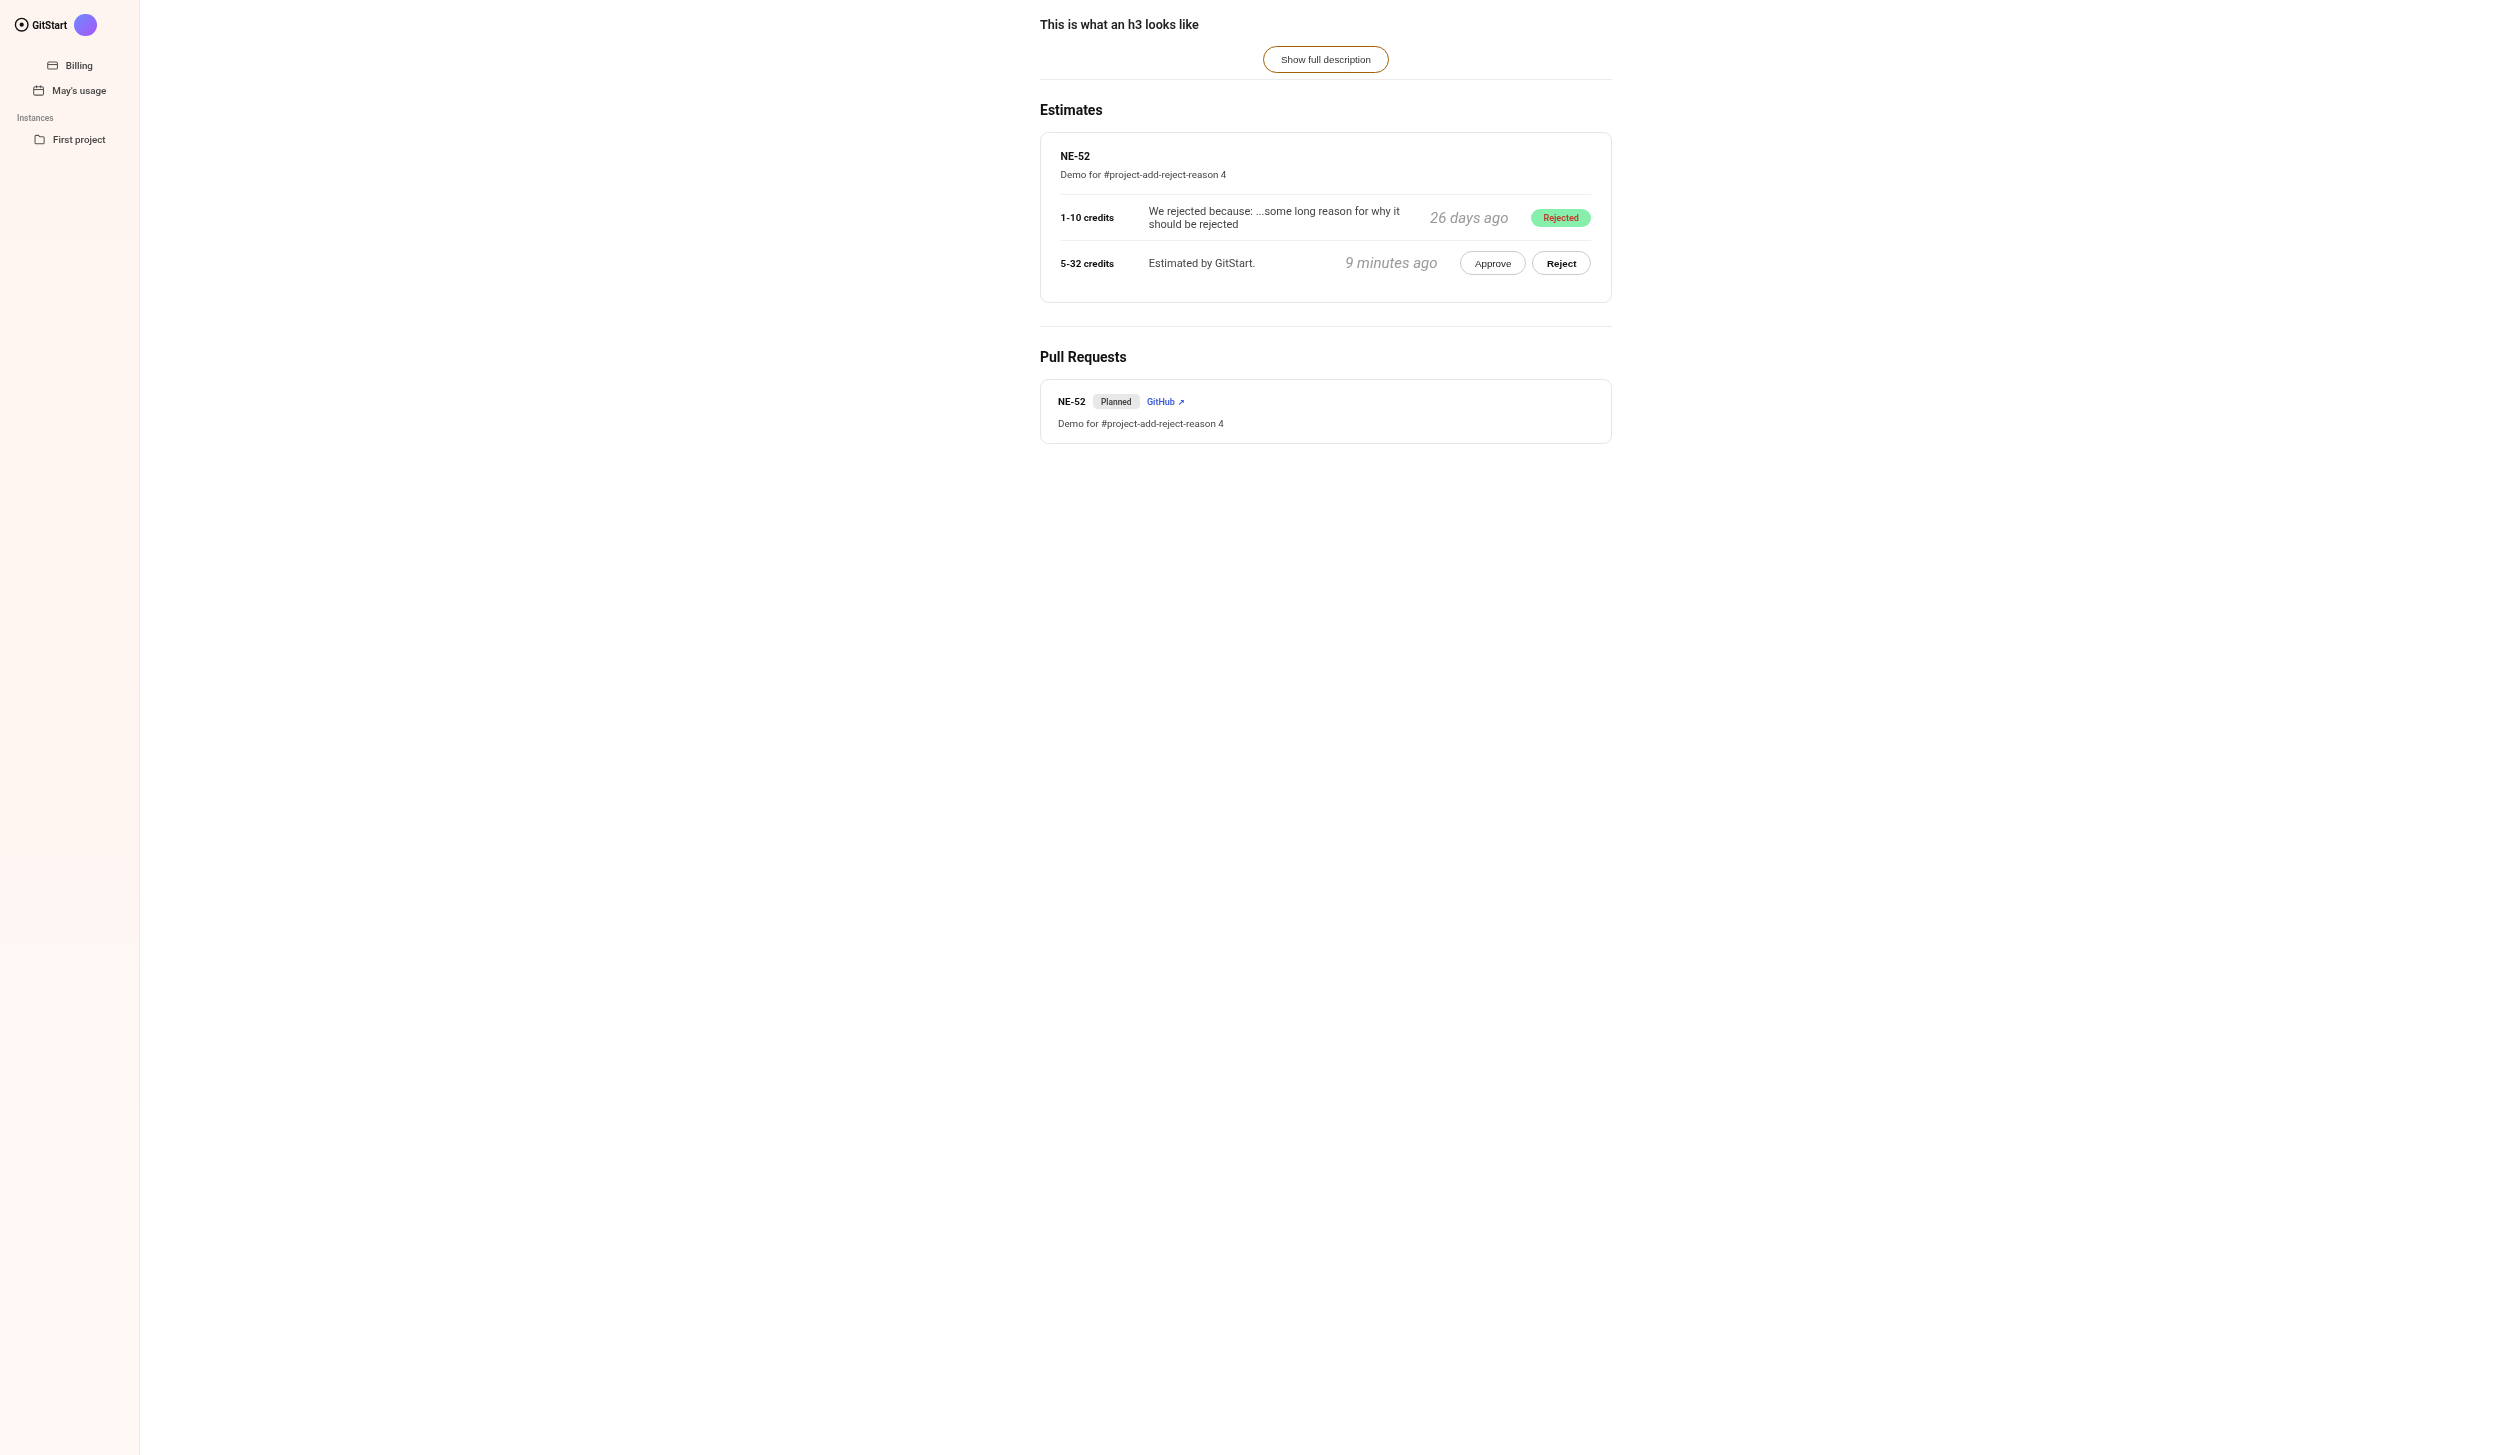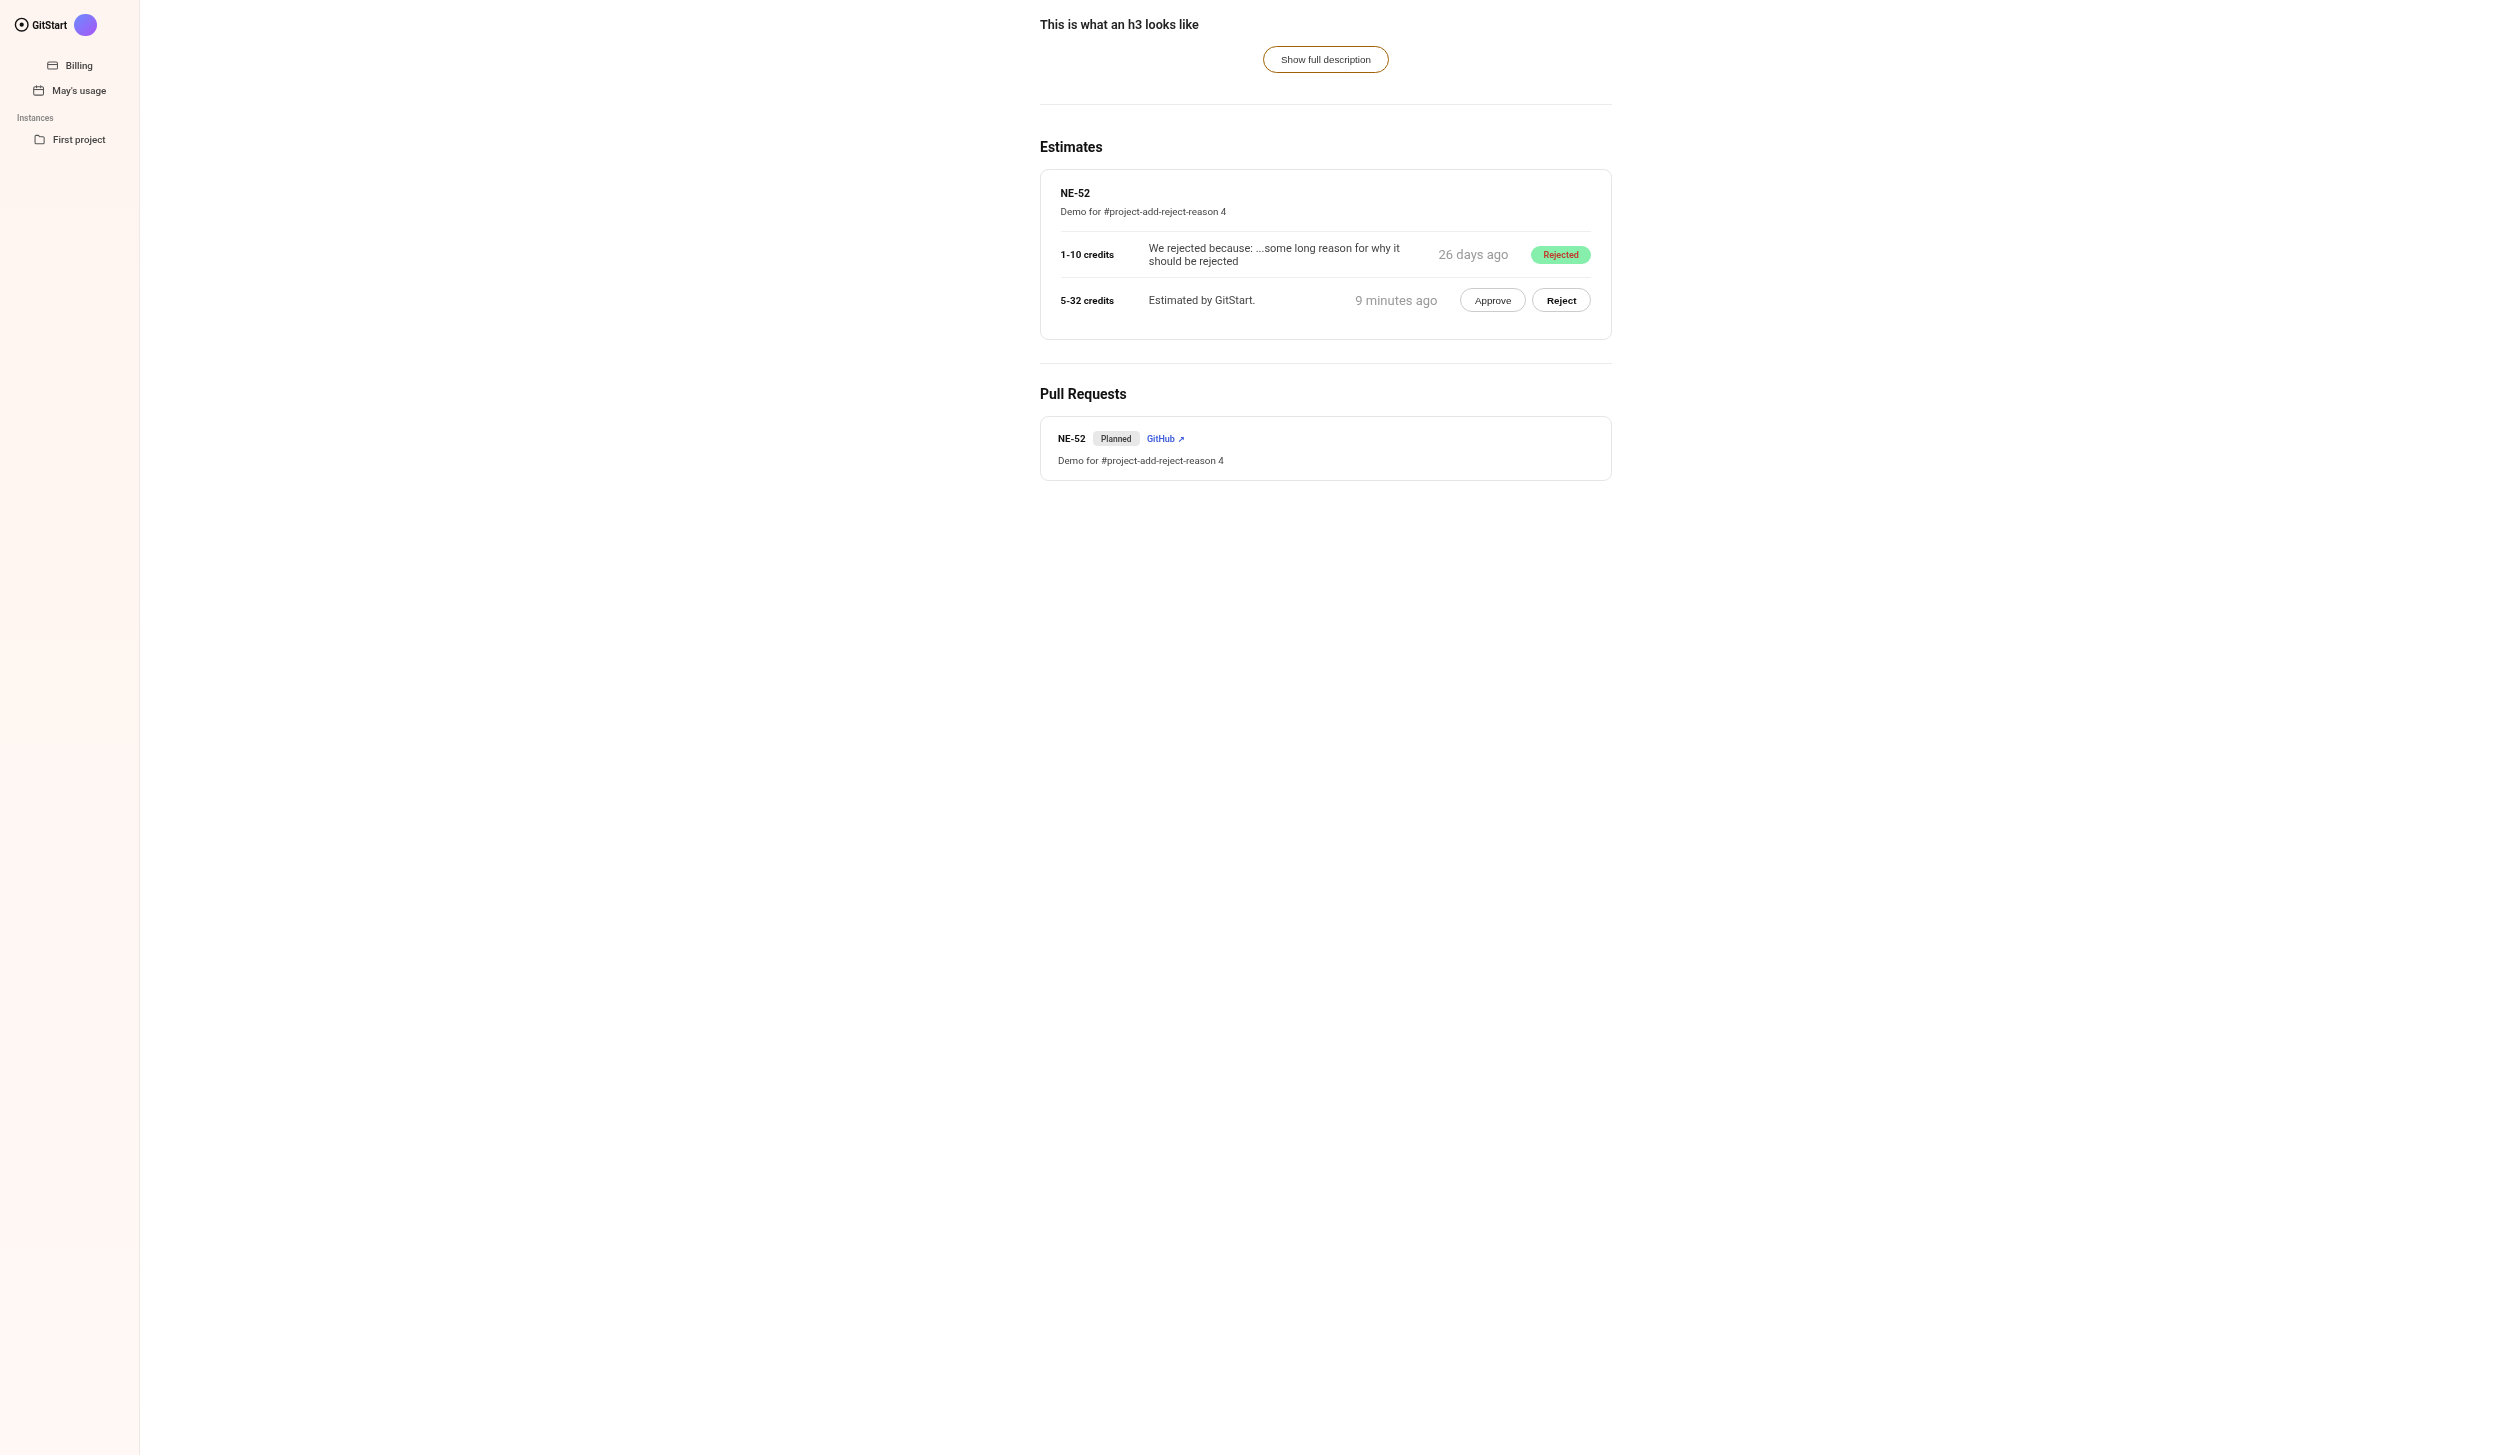--- a/index.html
+++ b/index.html
@@ -109,23 +109,23 @@
     }
 
     .main-inner {
       max-width: 628px;
       margin: 0 auto;
       padding: 17px 28px 42px 28px;
     }
 
     
     .heading-section {
-      padding-bottom: 31px;
+      padding-bottom: 6px;
       border-bottom: 0.7px solid #ebebeb;
-      margin-bottom: 12px;
+      margin-bottom: 0;
     }
 
     .page-heading {
       font-size: 12.6px;
       font-weight: 600;
       color: #222;
       margin-bottom: 14px;
     }
 
     .show-full-description-btn {
@@ -197,24 +197,25 @@
       min-width: 77px;
     }
 
     .estimate-reason {
       font-size: 11px;
       color: #444;
       flex: 1;
     }
 
     .estimate-time {
-      font-size: 13px;
+      font-size: 15px;
       color: #999;
       margin-left: auto;
       white-space: nowrap;
+      font-style: italic;
     }
 
     .estimate-actions {
       display: flex;
       align-items: center;
       gap: 5.6px;
       margin-left: 11.2px;
     }
 
     .badge-rejected {

